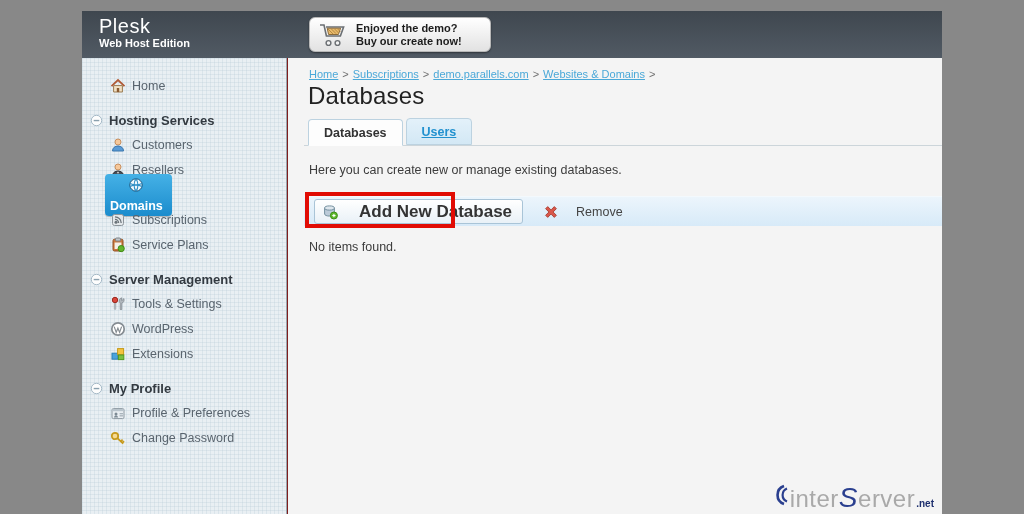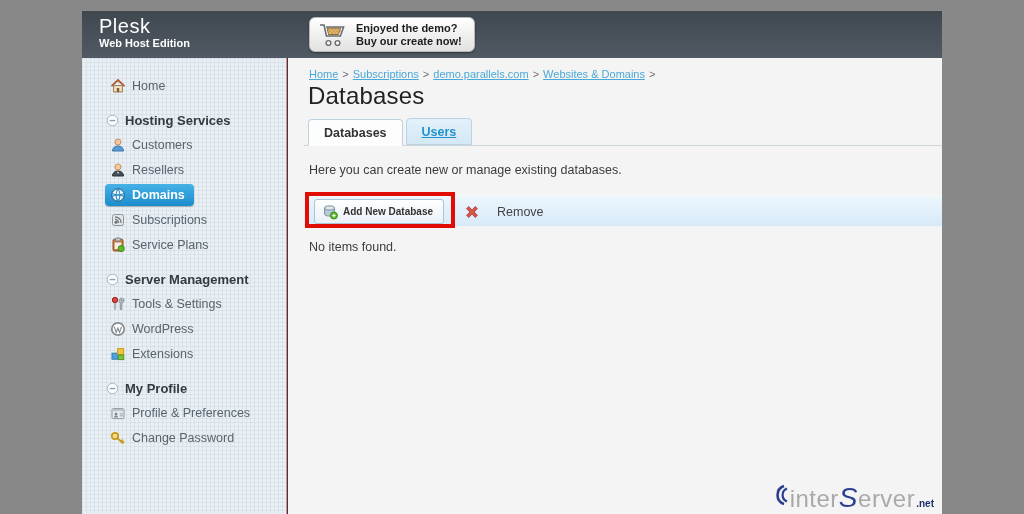--- a/index.html
+++ b/index.html
@@ -7,62 +7,62 @@
   .stage { position:relative; width:860px; height:514px; background:#7f1d1d; overflow:hidden;
            margin:11px auto; }
 
   
   .header { position:absolute; top:0; left:0; right:0; height:47px;
             background:linear-gradient(#3f474f,#515a64); z-index:5; }
   .logo { position:absolute; left:17px; top:5px; color:#fff; }
   .logo .product { font-size:20px; font-weight:400; letter-spacing:.5px; line-height:21px; }
   .logo .edition { font-size:11px; font-weight:bold; line-height:13px; }
   .promo-btn { position:absolute; left:227px; top:6px; height:35px; display:flex; align-items:center;
-               gap:8px; padding:0 12px 0 8px; border-radius:6px; cursor:pointer;
+               gap:8px; padding:0 28px 0 8px; border-radius:6px; cursor:pointer;
                background:linear-gradient(#ffffff,#e2e2e2); border:1px solid #b8b8b8;
                box-shadow:0 1px 2px rgba(0,0,0,.4); }
   .promo-text { font-size:11px; font-weight:bold; color:#1c1c1c; line-height:13px; white-space:nowrap; }
 
   
   .sidebar { position:absolute; top:47px; left:0; bottom:5px; width:205px;
              background-color:#e9eff3;
              background-image:linear-gradient(rgba(190,208,220,.35) 1px,transparent 1px),
                               linear-gradient(90deg,rgba(190,208,220,.35) 1px,transparent 1px);
              background-size:4px 4px;
              border-right:1px solid #9aa5ae; padding-top:15px; }
   .side-item { height:25px; display:flex; align-items:center; padding-left:28px; cursor:pointer; }
   .side-item .pill { display:inline-flex; align-items:center; gap:6px; padding:3px 9px 3px 5px;
                      margin-left:-5px; border-radius:4px; }
   .side-item .lbl { font-size:12.5px; color:#59646e; white-space:nowrap; }
-  .side-item.selected .pill { background:linear-gradient(#45b1e6,#1b8ccd); box-shadow:0 1px 1px rgba(0,0,0,.25); }
+  .side-item.selected .pill { background:linear-gradient(#45b1e6,#1b8ccd); box-shadow:0 1px 1px rgba(0,0,0,.25);flex-direction:column; }
   .side-item.selected .lbl { color:#fff; font-weight:bold; }
-  .side-group { height:24px; display:flex; align-items:center; gap:6px; padding-left:24px;
+  .side-group { height:24px; display:flex; align-items:center; gap:6px; padding-left:8px;
                 margin-top:10px; cursor:pointer; }
   .side-group .lbl { font-size:13px; font-weight:bold; color:#333a41; white-space:nowrap; }
   .icon16 { width:16px; height:16px; flex:0 0 16px; }
 
   
   .content { position:absolute; left:206px; top:47px; right:0; bottom:5px; background:#f4f4f4; }
   .breadcrumb { position:absolute; left:21px; top:10px; font-size:11px; color:#707070; }
   .breadcrumb a { color:#4aa8d8; text-decoration:underline; cursor:pointer; }
   .breadcrumb .sep { margin:0 4px; color:#707070; }
   .page-title { position:absolute; left:20px; top:24px; font-size:24px; color:#222; letter-spacing:.2px; }
   .tabs-row { position:absolute; left:16px; right:0; top:61px; height:27px;
               border-bottom:1px solid #ccd5da; padding-left:4px; display:flex; align-items:flex-end; gap:3px; }
   .tab { height:27px; display:flex; align-items:center; padding:0 15px; font-size:12.5px; font-weight:bold;
          border:1px solid #bcd2e0; border-radius:4px 4px 0 0; cursor:pointer; position:relative; }
   .tab.active { background:#fdfdfd; color:#333; border-bottom:1px solid #fdfdfd; margin-bottom:-1px; z-index:2; }
   .tab.inactive { background:linear-gradient(#e3f1fa,#d3e8f5); color:#2191cf;text-decoration:underline; }
   .description { position:absolute; left:21px; top:105px; font-size:12.5px; color:#3c3c3c; }
   .toolbar { position:absolute; left:16px; right:0; top:138px; height:30px;
              background:linear-gradient(#ecf5fc,#d7eaf8); border-top:1px solid #f3f9fd;
              display:flex; align-items:center; }
-  .btn-add { display:inline-flex; align-items:center; gap:5px; height:25px; margin-left:10px;
+  .btn-add { display:inline-flex; align-items:center; gap:21px; height:25px; margin-left:10px;
              padding:0 10px 0 7px; background:linear-gradient(#ffffff,#e9f1f7);
-             border:1px solid #a9c4d7; border-radius:3px; font-size:10px; font-weight:bold;
+             border:1px solid #a9c4d7; border-radius:3px; font-size:17px; font-weight:bold;
              color:#333; cursor:pointer; white-space:nowrap;text-align:center; }
   .btn-remove { display:inline-flex; align-items:center; gap:18px; margin-left:21px; font-size:12.5px;
                 color:#444; cursor:pointer; white-space:nowrap; }
   .empty-text { position:absolute; left:21px; top:182px; font-size:12.5px; color:#3c3c3c; }
 
   
   .annotation { position:absolute; left:223px; top:181px; width:150px; height:36px;
                 border:4px solid #e10c04; z-index:9; pointer-events:none; }
 
   

